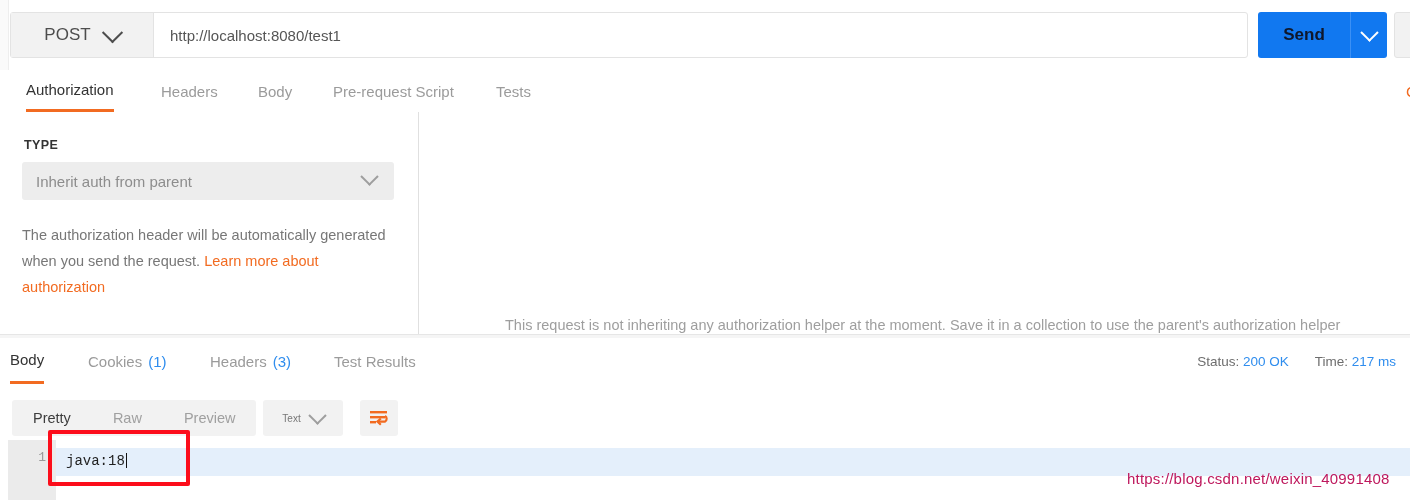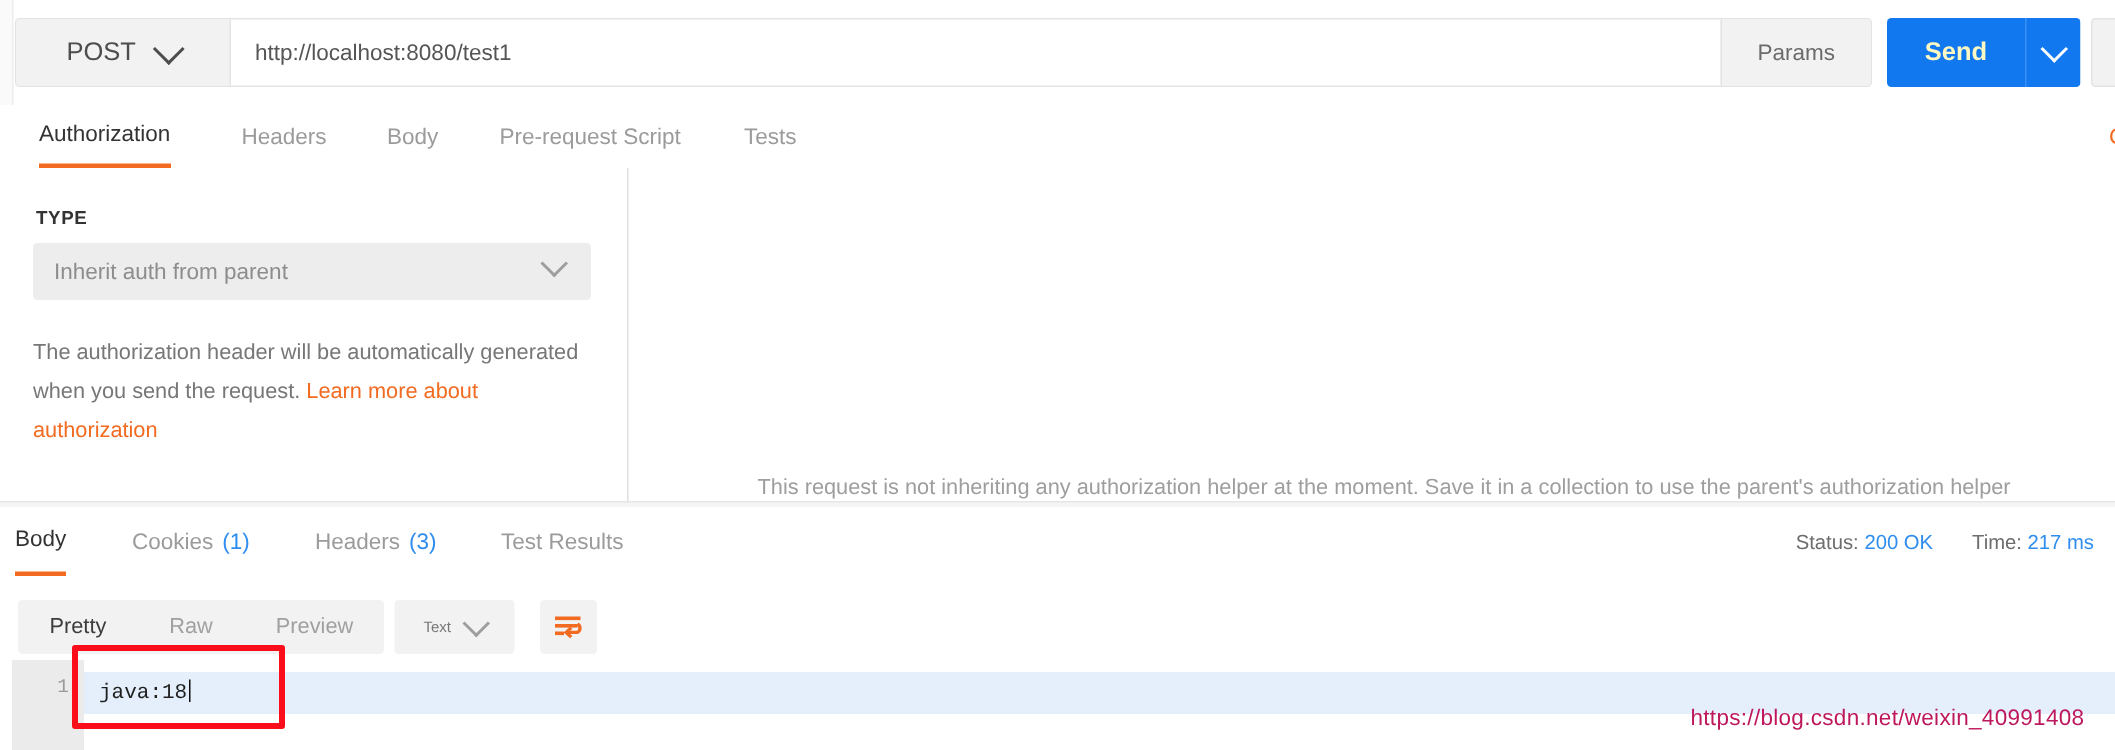--- a/index.html
+++ b/index.html
@@ -82,21 +82,21 @@
     position: absolute;
     left: 1258px; top: 12px;
     height: 46px;
     display: flex;
     border-radius: 3px;
     overflow: hidden;
   }
   .send-btn {
     width: 92px;
     background: #1178f0;
-    color: #fef9c3;
+    color: #0f172a;
     font-size: 17px;
     font-weight: bold;
     display: flex;
     align-items: center;
     justify-content: center;
     cursor: pointer;
   }
   .send-caret {
     width: 36px;
     background: #1178f0;
@@ -405,23 +405,20 @@
 <div class="request-bar">
 
   <div class="left-rail"></div>
 
   <div class="url-group">
     <div class="method-select">
       <span>POST</span>
       <span class="caret caret-lg"></span>
     </div>
     <input class="url-input" type="text" value="http://localhost:8080/test1" style="">
-    <div class="params-btn">
-      <span>Params</span>
-    </div>
   </div>
 
   <div class="send-group">
     <div class="send-btn">
       <span>Send</span>
     </div>
     <div class="send-caret">
       <span class="caret" style="color:#ffffff"></span>
     </div>
   </div>

